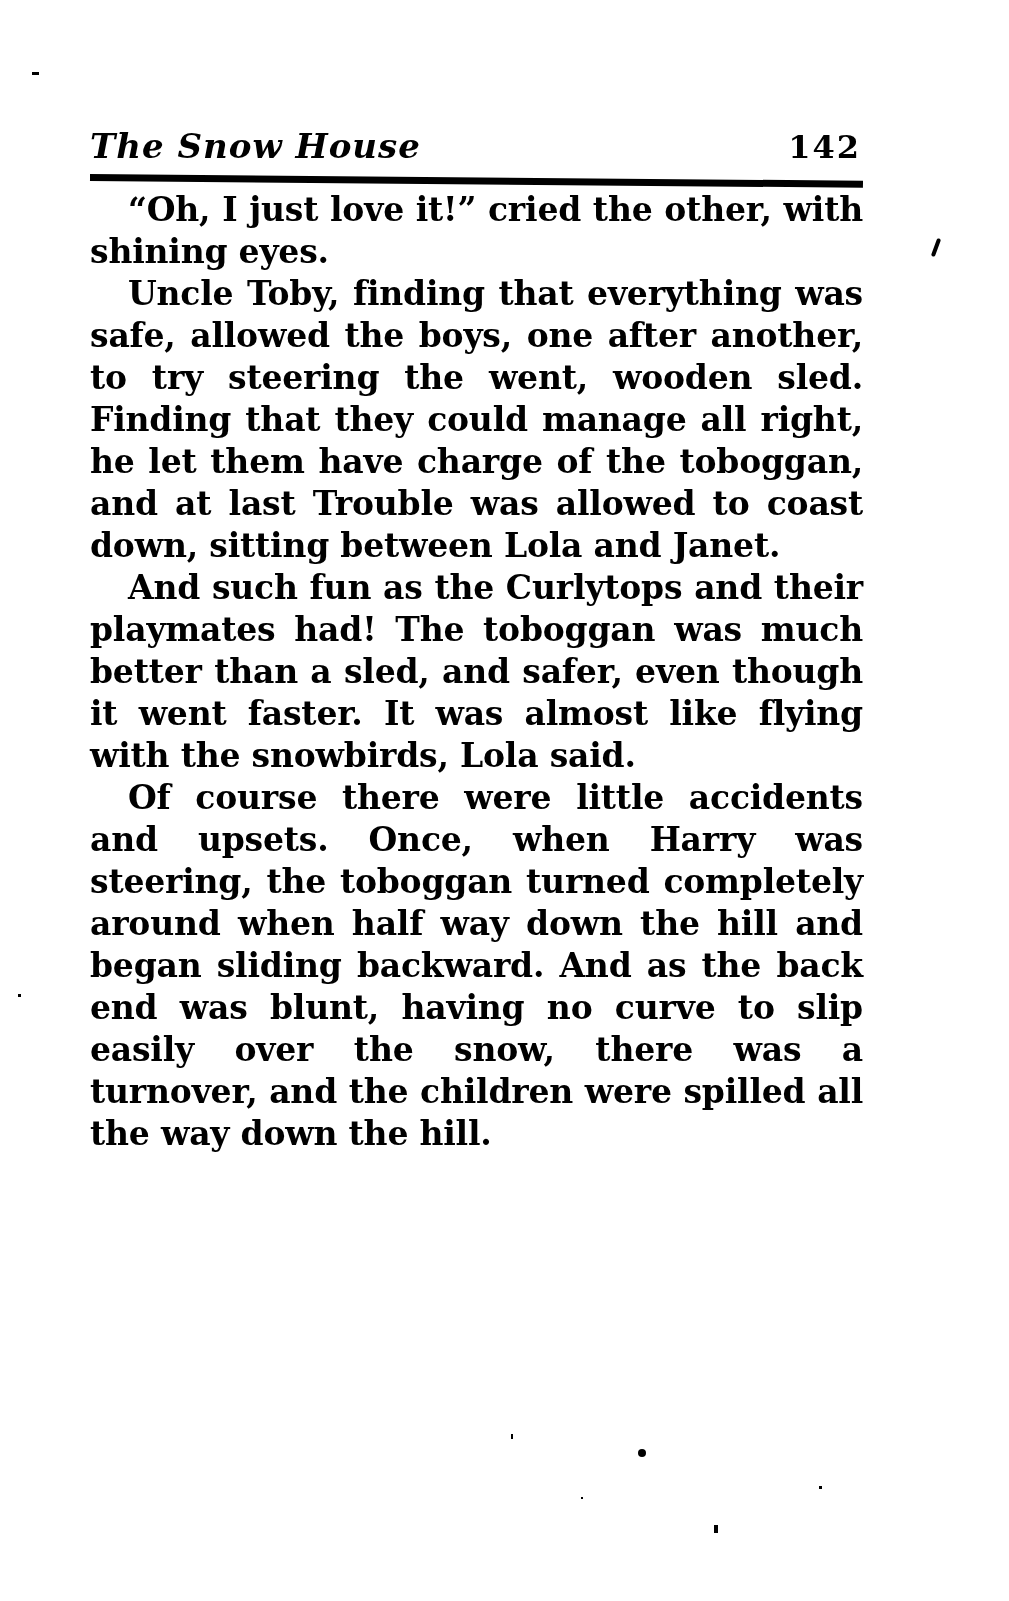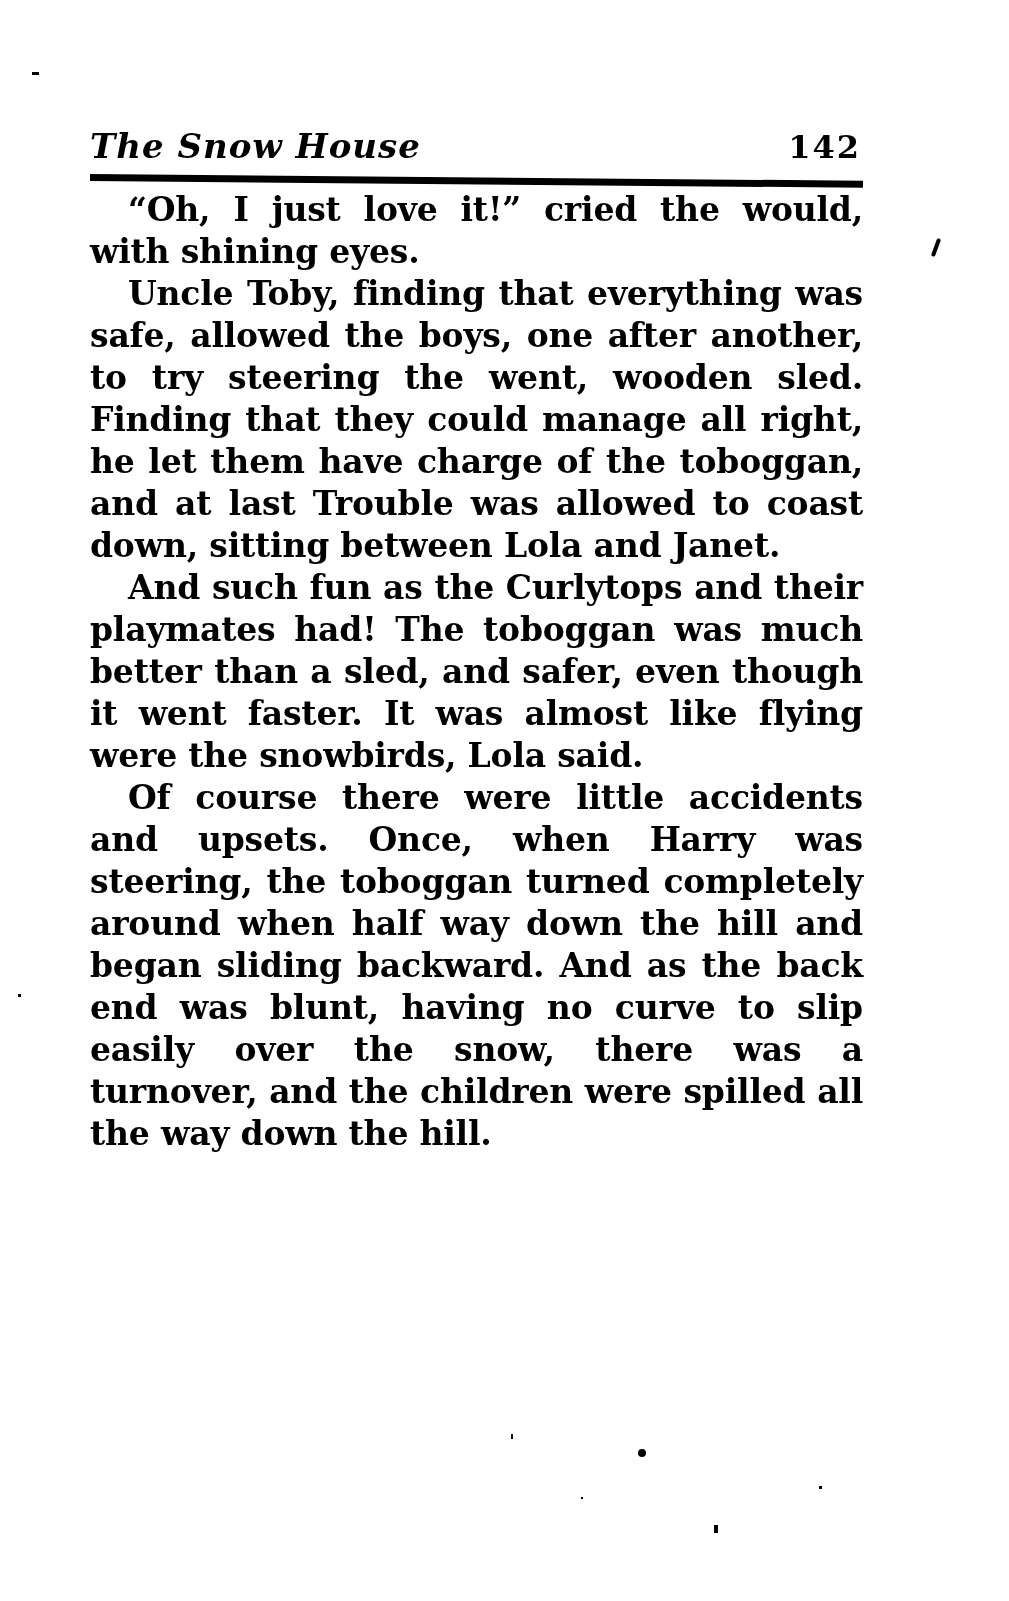--- a/index.html
+++ b/index.html
@@ -89,23 +89,23 @@
 <div class="page">
 
   <div class="running-head">
     <div class="head-title">The Snow House</div>
     <div class="head-page-number">142</div>
   </div>
 
   <div class="head-rule"></div>
 
   <article class="body-text">
-    <p>“Oh, I just love it!” cried the would, with shining eyes.</p>
+    <p>“Oh, I just love it!” cried the other, with shining eyes.</p>
     <p>Uncle Toby, finding that everything was safe, allowed the boys, one after another, to try steering the went, wooden sled. Finding that they could manage all right, he let them have charge of the toboggan, and at last Trouble was allowed to coast down, sitting between Lola and Janet.</p>
-    <p>And such fun as the Curlytops and their playmates had! The toboggan was much better than a sled, and safer, even though it went faster. It was almost like flying were the snowbirds, Lola said.</p>
+    <p>And such fun as the Curlytops and their playmates had! The toboggan was much better than a sled, and safer, even though it went faster. It was almost like flying with the snowbirds, Lola said.</p>
     <p>Of course there were little accidents and upsets. Once, when Harry was steering, the toboggan turned completely around when half way down the hill and began sliding backward. And as the back end was blunt, having no curve to slip easily over the snow, there was a turnover, and the children were spilled all the way down the hill.</p>
   </article>
 
   <span class="speck dash-top-left"></span>
   <span class="speck tick-right"></span>
   <span class="speck dot-left-mid"></span>
   <span class="speck tick-bottom-1"></span>
   <span class="speck dot-bottom-big"></span>
   <span class="speck dot-bottom-2"></span>
   <span class="speck dot-bottom-3"></span>

